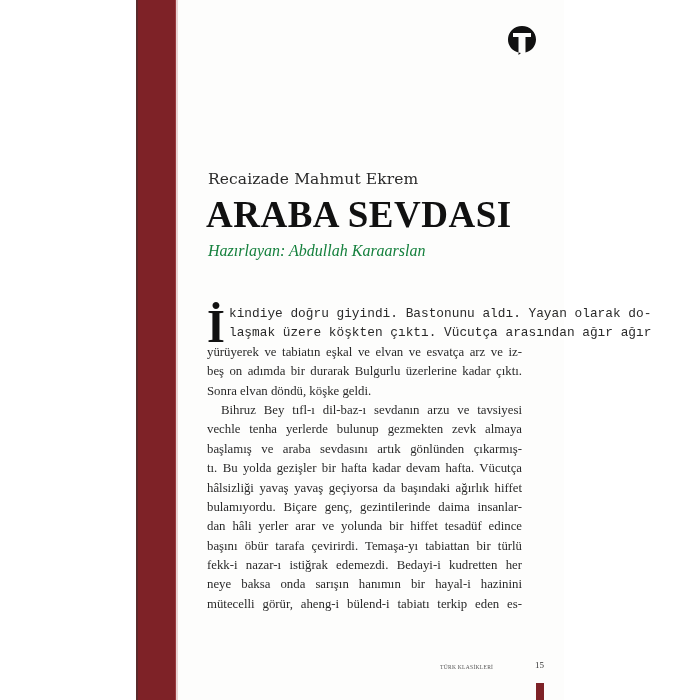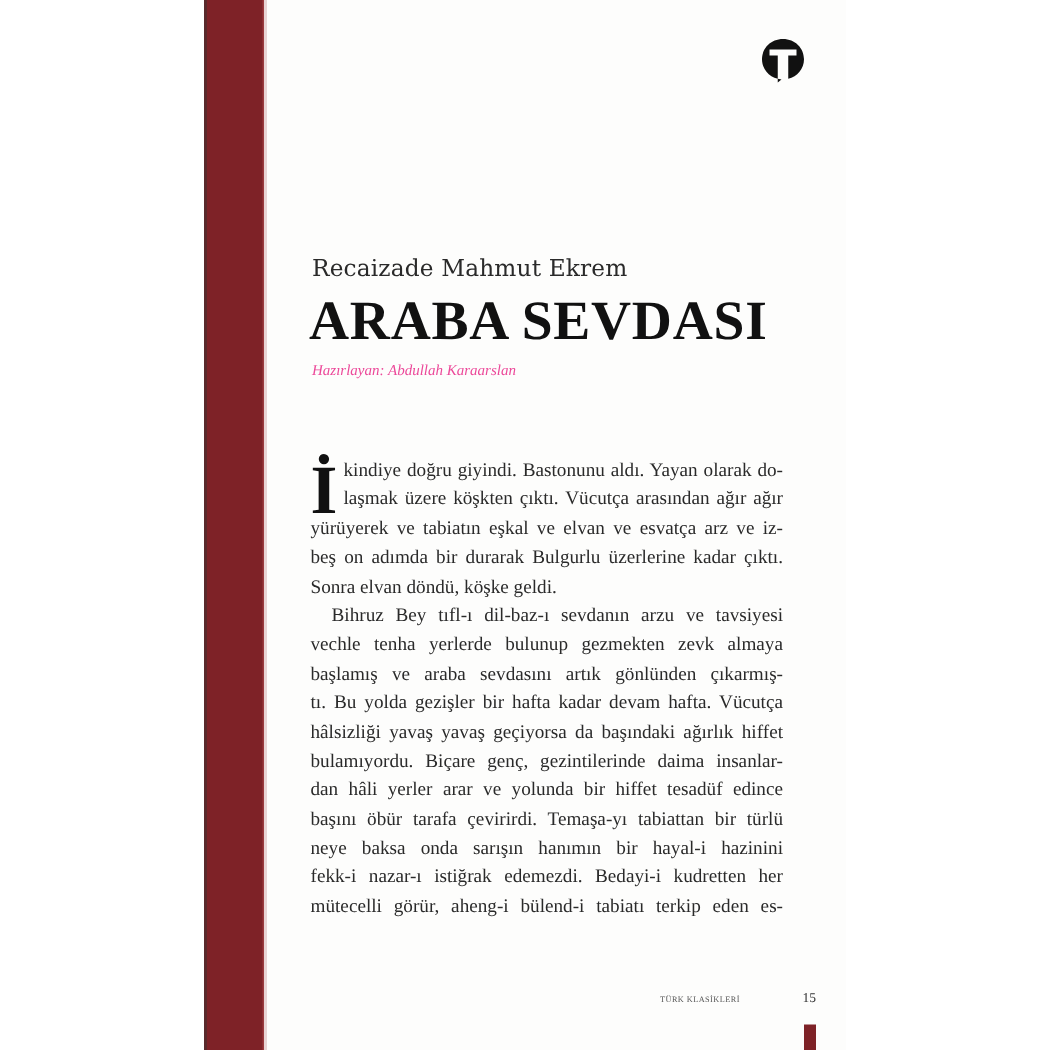--- a/index.html
+++ b/index.html
@@ -69,22 +69,22 @@
       color: #111111;
       white-space: nowrap;
       line-height: 1;
     }
     .editor {
       position: absolute;
       left: 208px;
       top: 242px;
       font-family: "Liberation Serif", serif;
       font-style: italic;
-      font-size: 10px;
-      color: #ec4899;
+      font-size: 16px;
+      color: #15803d;
       white-space: nowrap;
     }
     .body-text {
       position: absolute;
       left: 207px;
       top: 304px;
       width: 315px;
       font-family: "Liberation Serif", serif;
       font-size: 12.8px;
       line-height: 19.4px;
@@ -99,20 +99,21 @@
       overflow: visible;
     }
     .line.last {
       text-align-last: left;
     }
     .line.indent {
       padding-left: 14px;
     }
     .line.after-cap {
       padding-left: 22px;
+      font-family: Liberation Mono, monospace;
     }
     .drop-cap {
       position: absolute;
       left: 0px;
       top: 0px;
       font-family: "Liberation Serif", serif;
       font-weight: bold;
       font-size: 46px;
       line-height: 1;
       color: #111111;
@@ -172,22 +173,22 @@
     </div>
     <div>
       <span class="line indent">Bihruz Bey tıfl-ı dil-baz-ı sevdanın arzu ve tavsiyesi</span>
       <span class="line">vechle tenha yerlerde bulunup gezmekten zevk almaya</span>
       <span class="line">başlamış ve araba sevdasını artık gönlünden çıkarmış-</span>
       <span class="line">tı. Bu yolda gezişler bir hafta kadar devam hafta. Vücutça</span>
       <span class="line">hâlsizliği yavaş yavaş geçiyorsa da başındaki ağırlık hiffet</span>
       <span class="line">bulamıyordu. Biçare genç, gezintilerinde daima insanlar-</span>
       <span class="line">dan hâli yerler arar ve yolunda bir hiffet tesadüf edince</span>
       <span class="line">başını öbür tarafa çevirirdi. Temaşa-yı tabiattan bir türlü</span>
+      <span class="line">fekk-i nazar-ı istiğrak edemezdi. Bedayi-i kudretten her</span>
       <span class="line">neye baksa onda sarışın hanımın bir hayal-i hazinini</span>
-      <span class="line">fekk-i nazar-ı istiğrak edemezdi. Bedayi-i kudretten her</span>
       <span class="line">mütecelli görür, aheng-i bülend-i tabiatı terkip eden es-</span>
     </div>
   </div>
 
   <div class="footer-label">TÜRK KLASİKLERİ</div>
   <div class="page-number">15</div>
   <div class="page-tab"></div>
 </div>
 
 </body></html>

